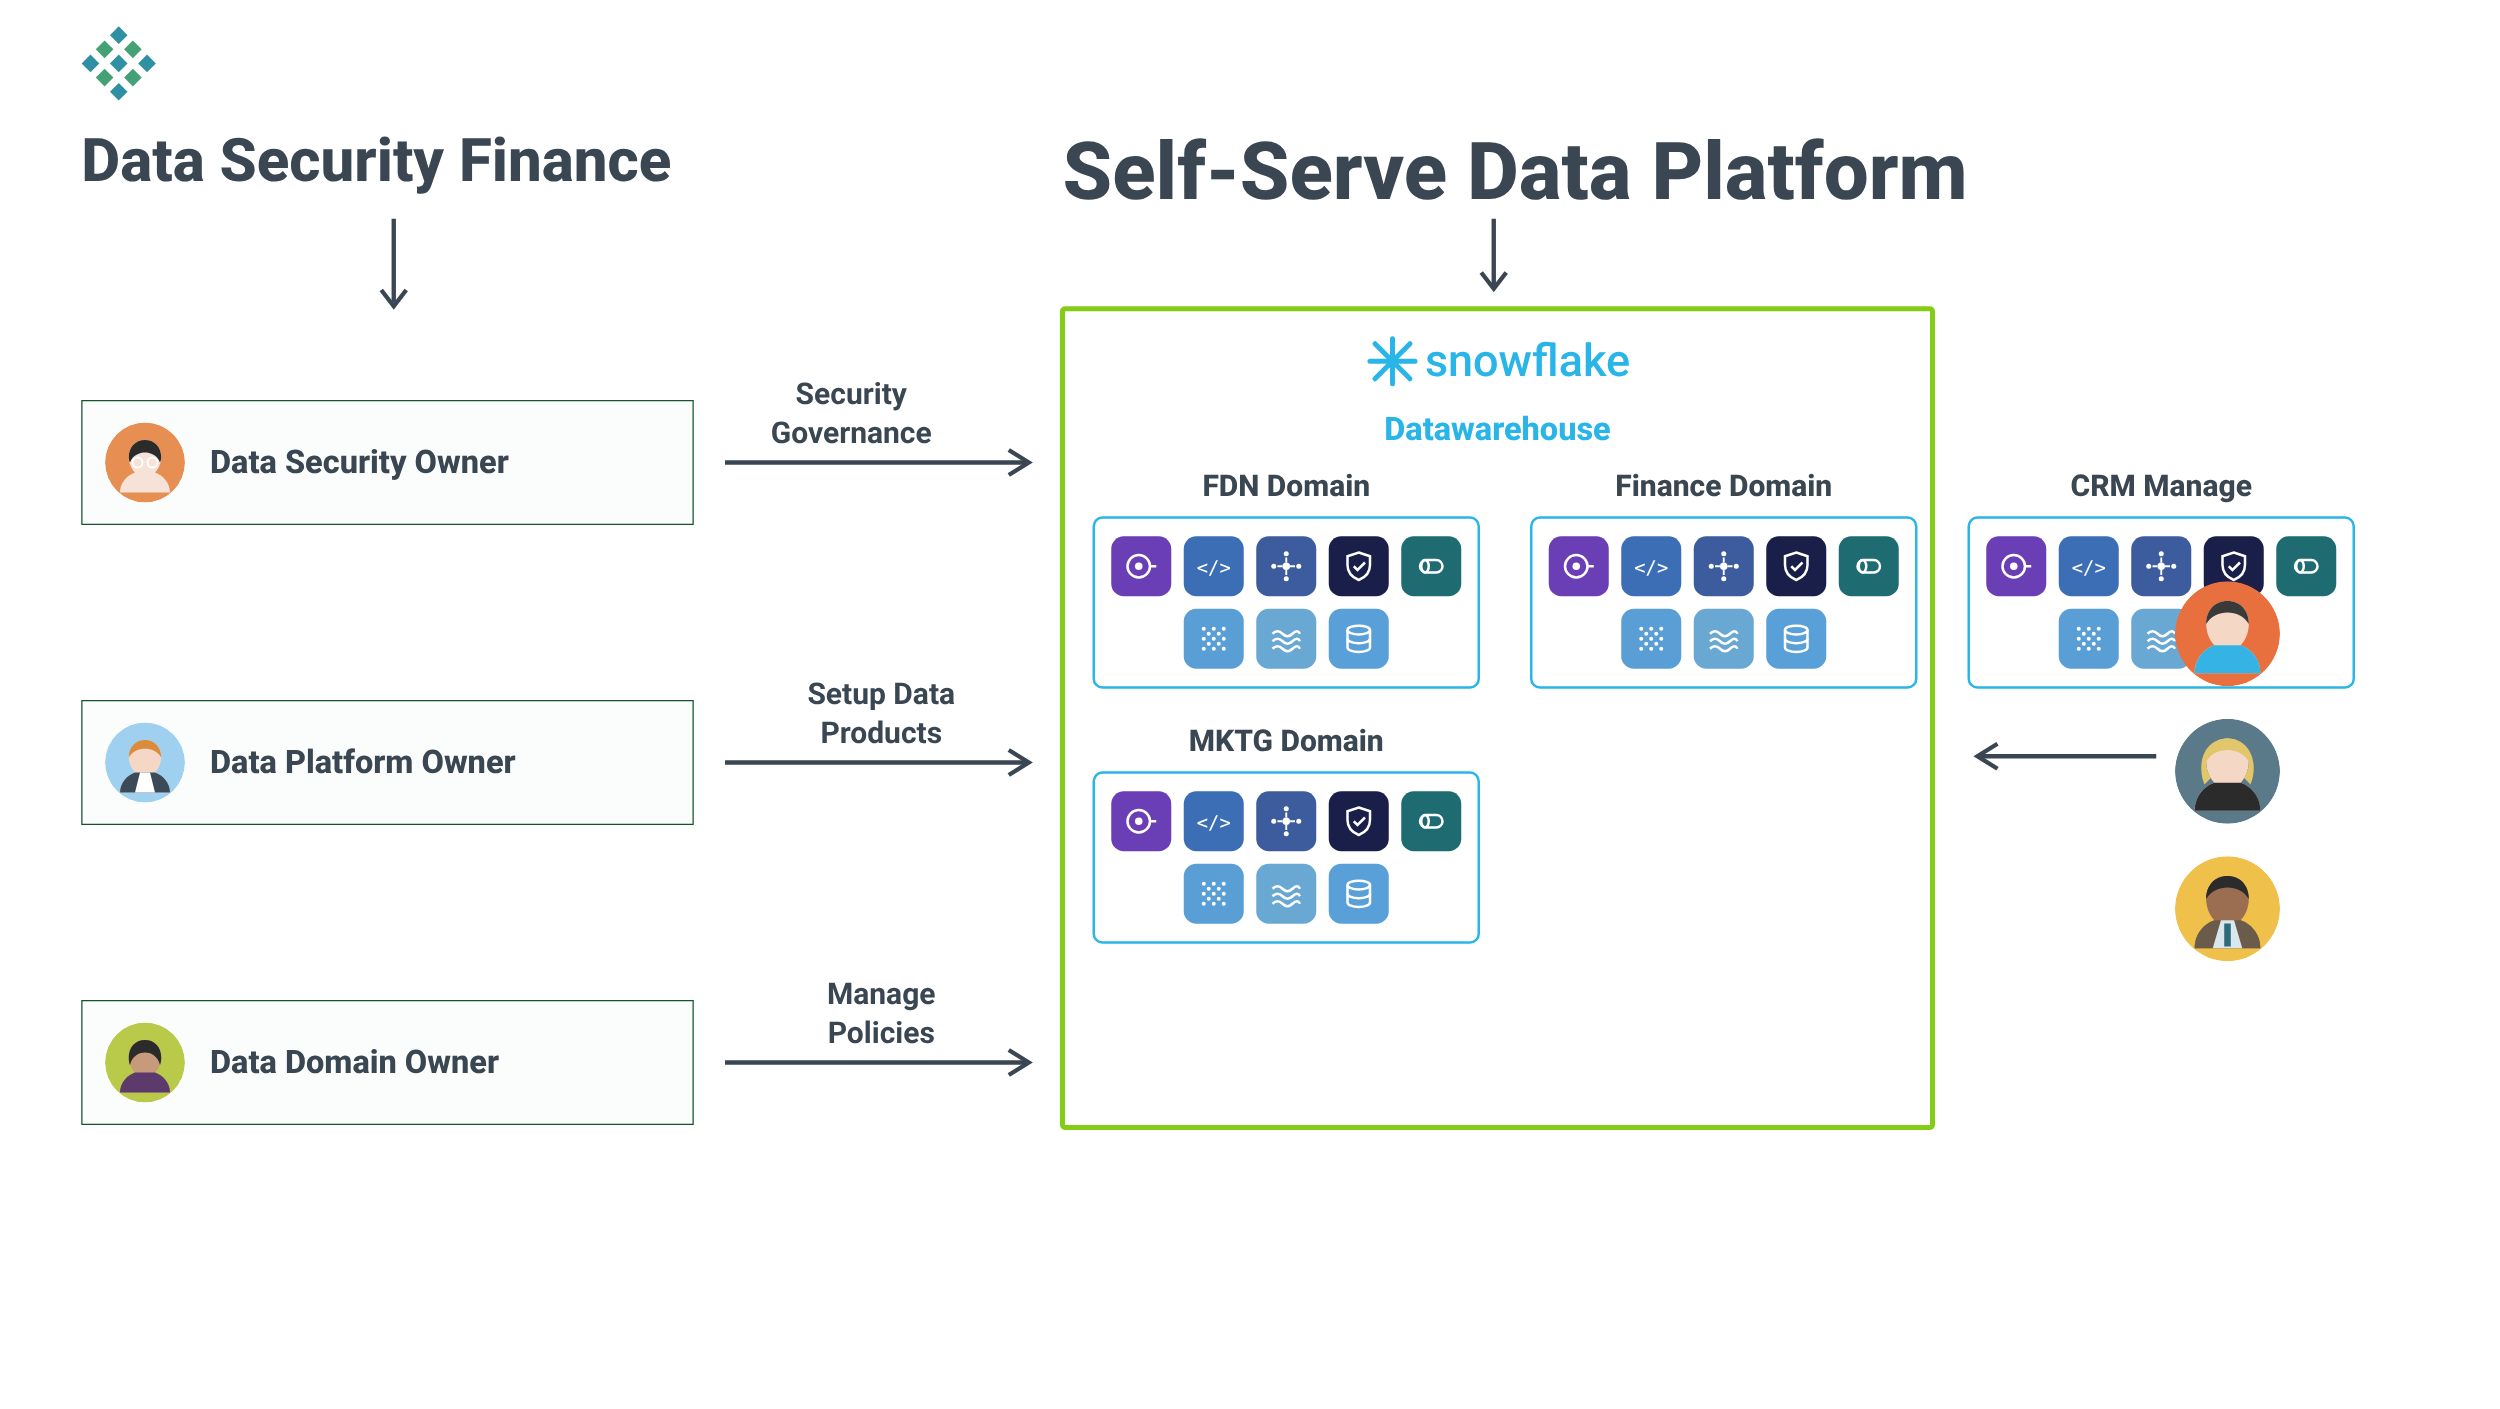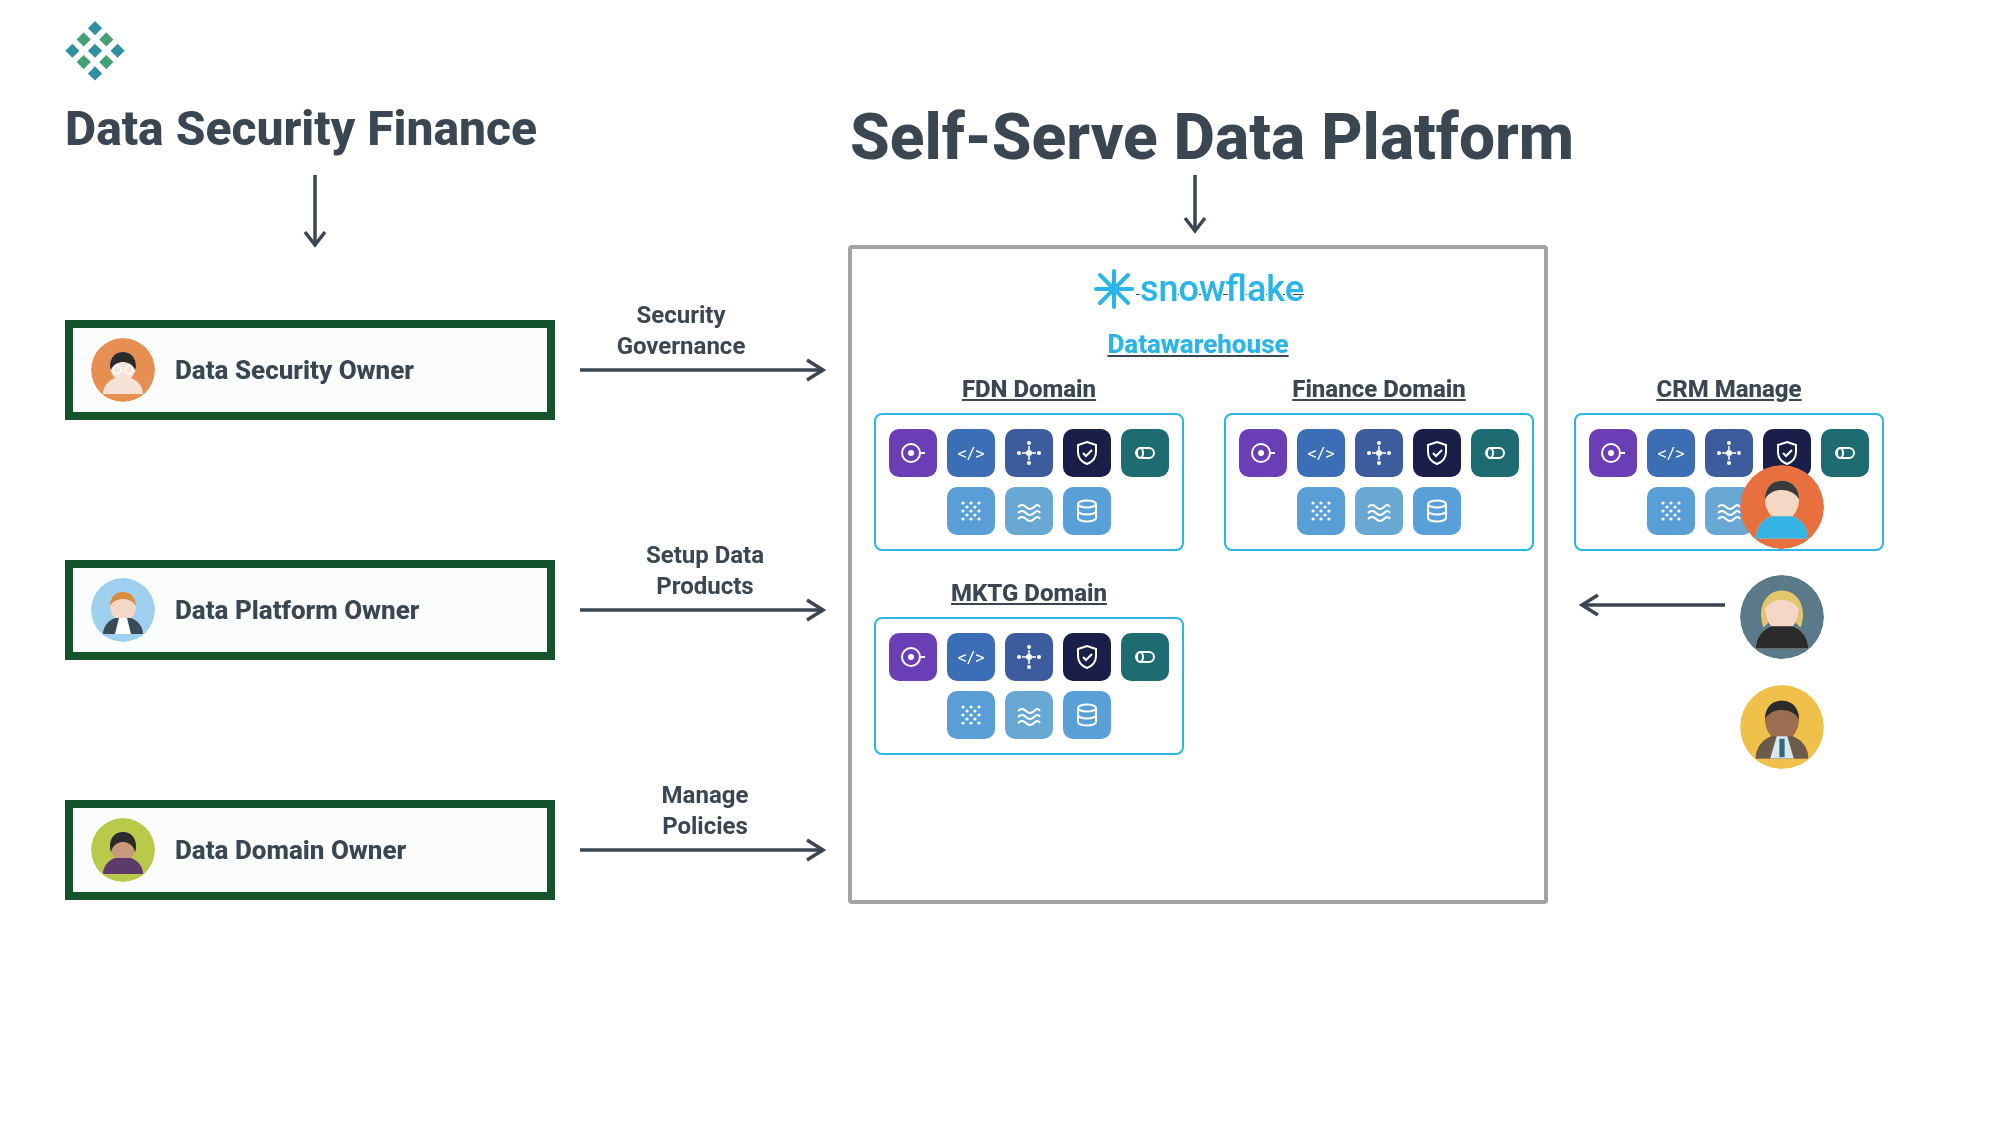--- a/index.html
+++ b/index.html
@@ -30,21 +30,21 @@
     left: 850px;
     font-size: 64px;
     font-weight: 800;
     color: #3a4651;
   }
   .owner-card {
     position: absolute;
     left: 65px;
     width: 490px;
     height: 100px;
-    border: 8px solid #14532d;
+    border: 1px solid #14532d;
     background: #fafdfc;
     display: flex;
     align-items: center;
     padding: 0 18px;
     gap: 20px;
   }
   .owner-card .avatar {
     width: 64px;
     height: 64px;
     border-radius: 50%;
@@ -62,25 +62,24 @@
     color: #3a4651;
     text-align: center;
     line-height: 1.3;
   }
   .data-platform {
     position: absolute;
     top: 245px;
     left: 848px;
     width: 700px;
     height: 659px;
-    border: 4px solid #a3a3a3;
+    border: 4px solid #84cc16;
     border-radius: 4px;
     background: #ffffff;
     padding: 14px 18px;
-    text-decoration: underline;
   }
   .snowflake-brand {
     text-align: center;
     margin-top: 4px;
   }
   .snowflake-text {
     font-size: 36px;
     font-weight: 500;
     color: #29b5e8;
     vertical-align: middle;

